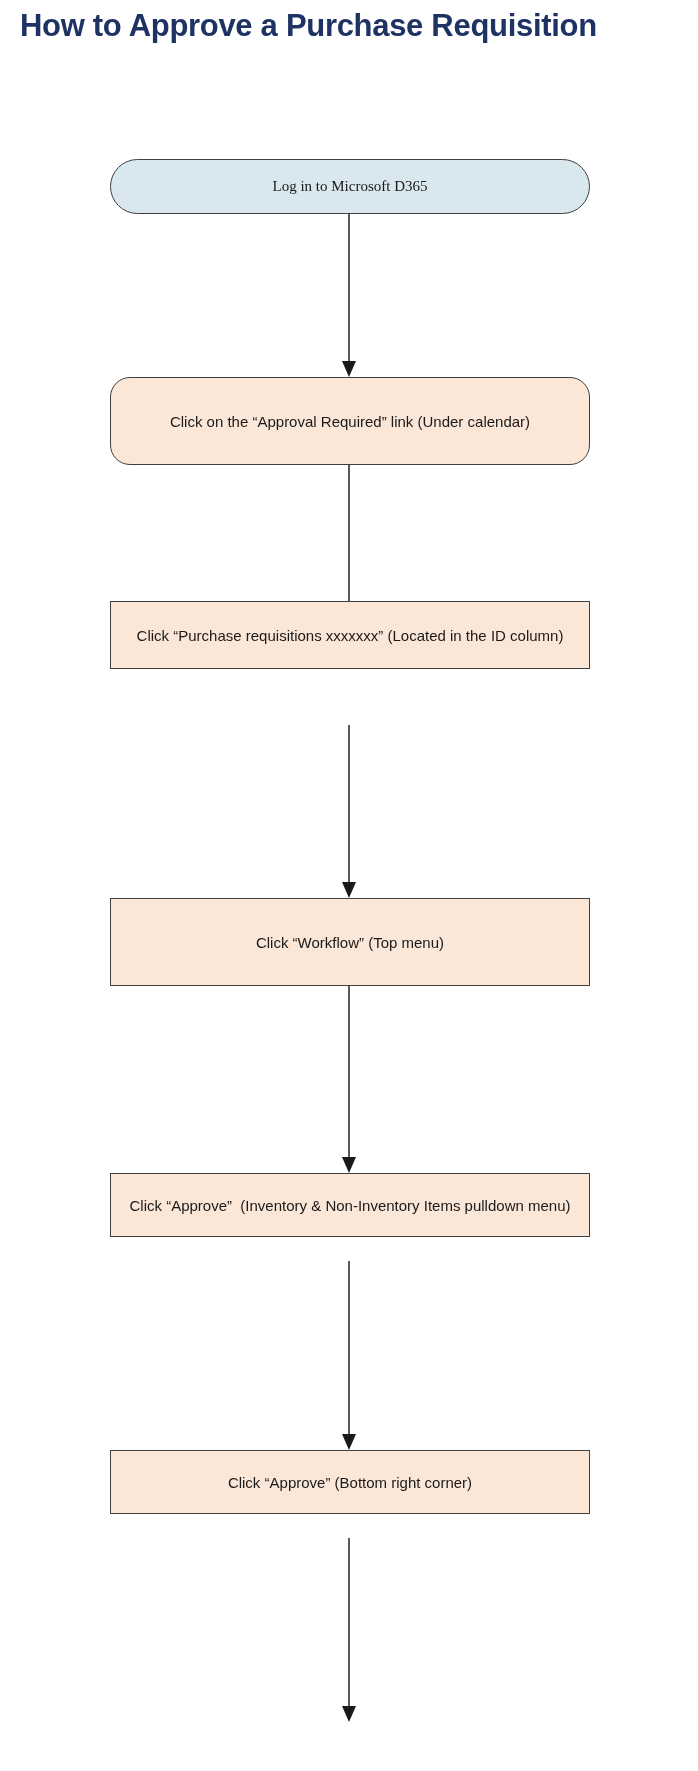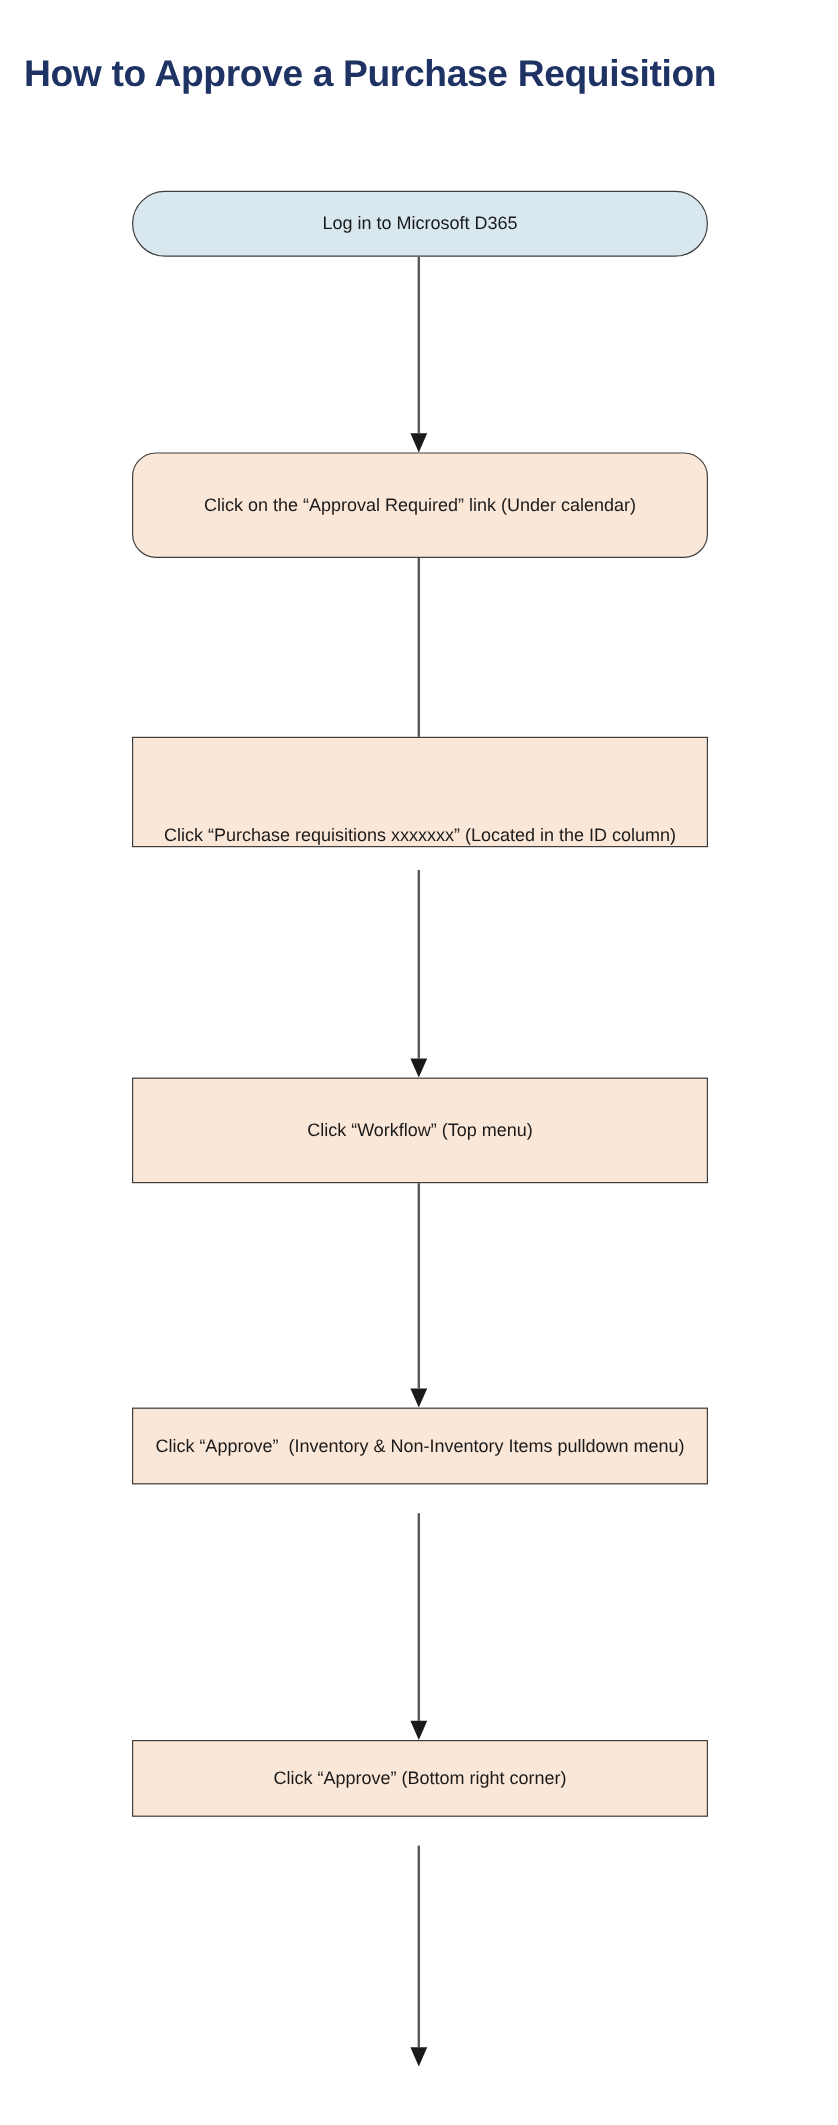--- a/index.html
+++ b/index.html
@@ -13,32 +13,31 @@
   }
   html,body{margin:0;padding:0;background:#ffffff;}
   body{
     width:698px;height:1771px;position:relative;overflow:hidden;
     font-family:"Liberation Sans", sans-serif;
   }
   .page-title{
     position:absolute;left:20px;top:8px;width:660px;
     font-size:31px;font-weight:bold;letter-spacing:-0.3px;
     color:var(--title-color);
-    margin-top:36px;
   }
   .node{
     position:absolute;left:110px;width:480px;
     display:flex;align-items:center;justify-content:center;
     border:1.5px solid var(--node-border);
     box-sizing:border-box;
     font-size:15px;color:var(--node-text);
     text-align:center;
   }
   .node .label{white-space:pre-wrap;padding:0 6px;}
-  .terminator{background:var(--terminator-fill);border-radius:28px;}
+  .terminator{background:var(--terminator-fill);border-radius:28px;font-family:Liberation Serif, serif;}
   .process{background:var(--process-fill);}
   .arrow-line{
     position:absolute;left:348px;width:2px;
     background:var(--arrow-line);
   }
   .arrow-head{
     position:absolute;left:342px;width:0;height:0;
     border-left:7px solid transparent;
     border-right:7px solid transparent;
     border-top:16px solid var(--arrow-head);
@@ -58,21 +57,21 @@
   <div class="arrow-line" style="top:214px;height:147px;"></div>
   <div class="arrow-head" style="top:361px;"></div>
 
   <div class="node process" style="top:377px;height:88px;border-radius:20px;">
     <span class="label">Click on the “Approval Required” link (Under calendar)</span>
   </div>
 
   <div class="arrow-line" style="top:465px;height:156px;"></div>
   <div class="arrow-head" style="top:621px;"></div>
 
-  <div class="node process" style="top:614px;height:92px;align-items:flex-end;">
+  <div class="node process" style="top:601px;height:68px;">
     <span class="label">Click “Purchase requisitions xxxxxxx” (Located in the ID column)</span>
   </div>
 
   <div class="arrow-line" style="top:725px;height:157px;"></div>
   <div class="arrow-head" style="top:882px;"></div>
 
   <div class="node process" style="top:898px;height:88px;">
     <span class="label">Click “Workflow” (Top menu)</span>
   </div>
 

